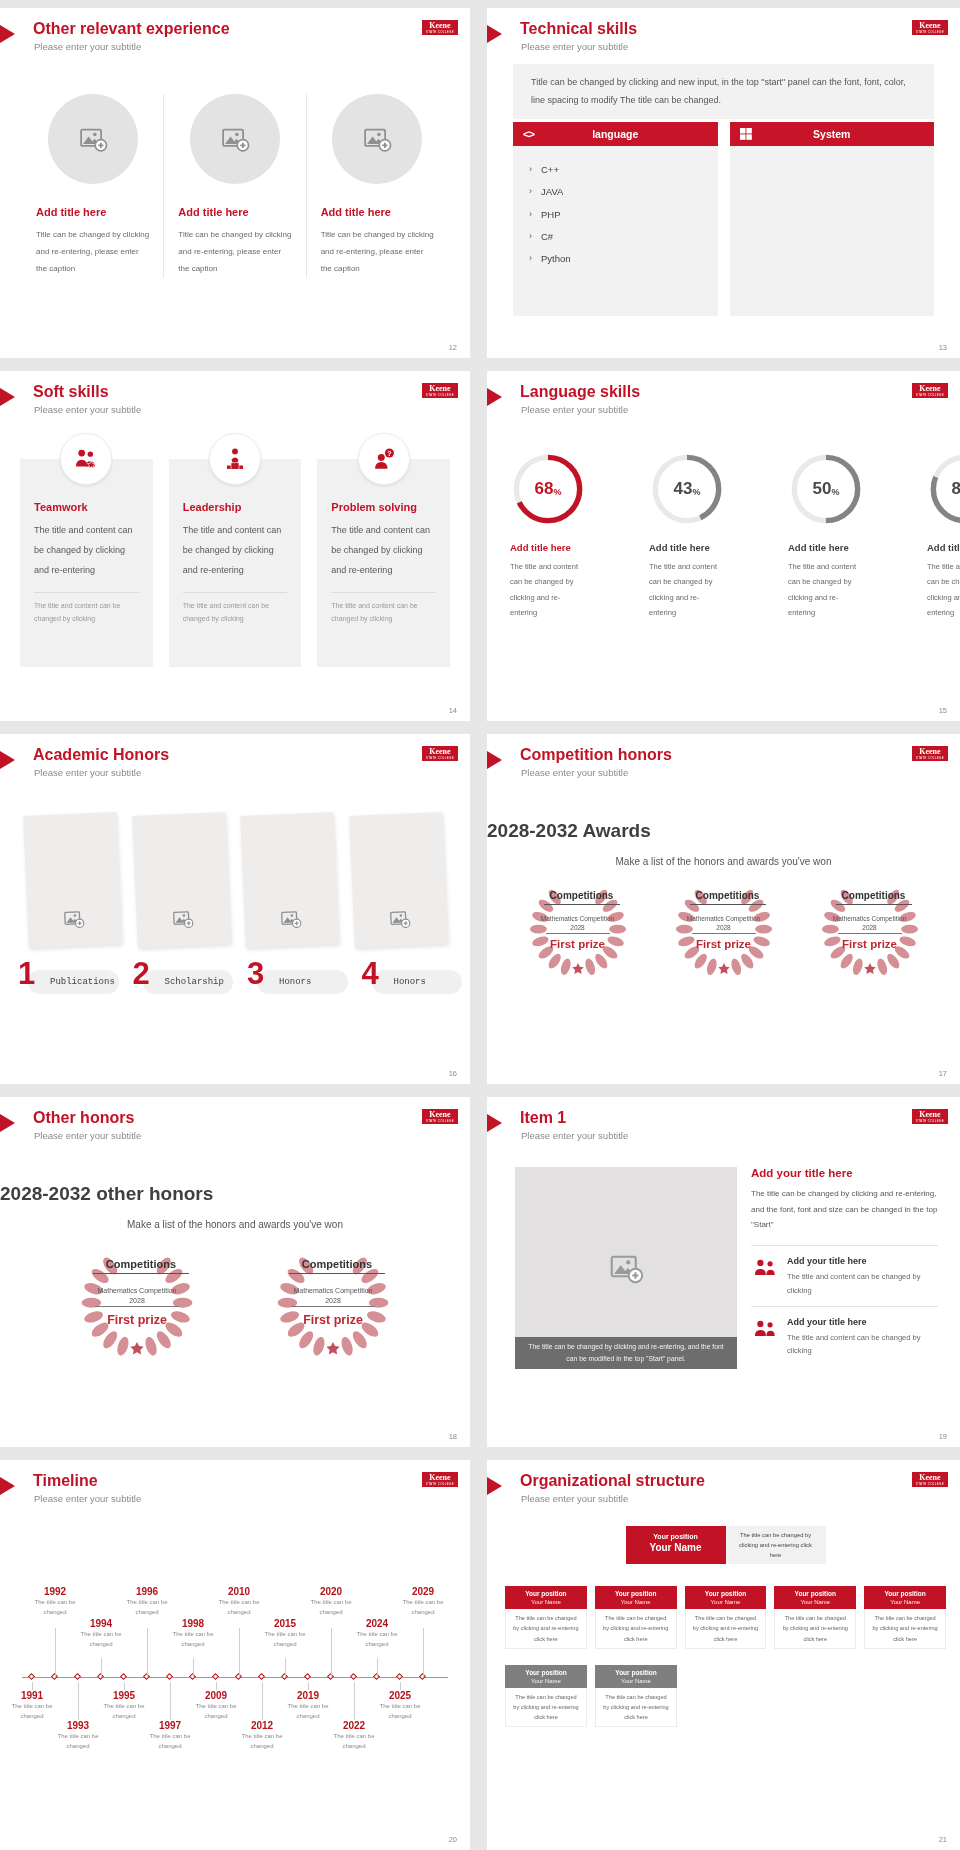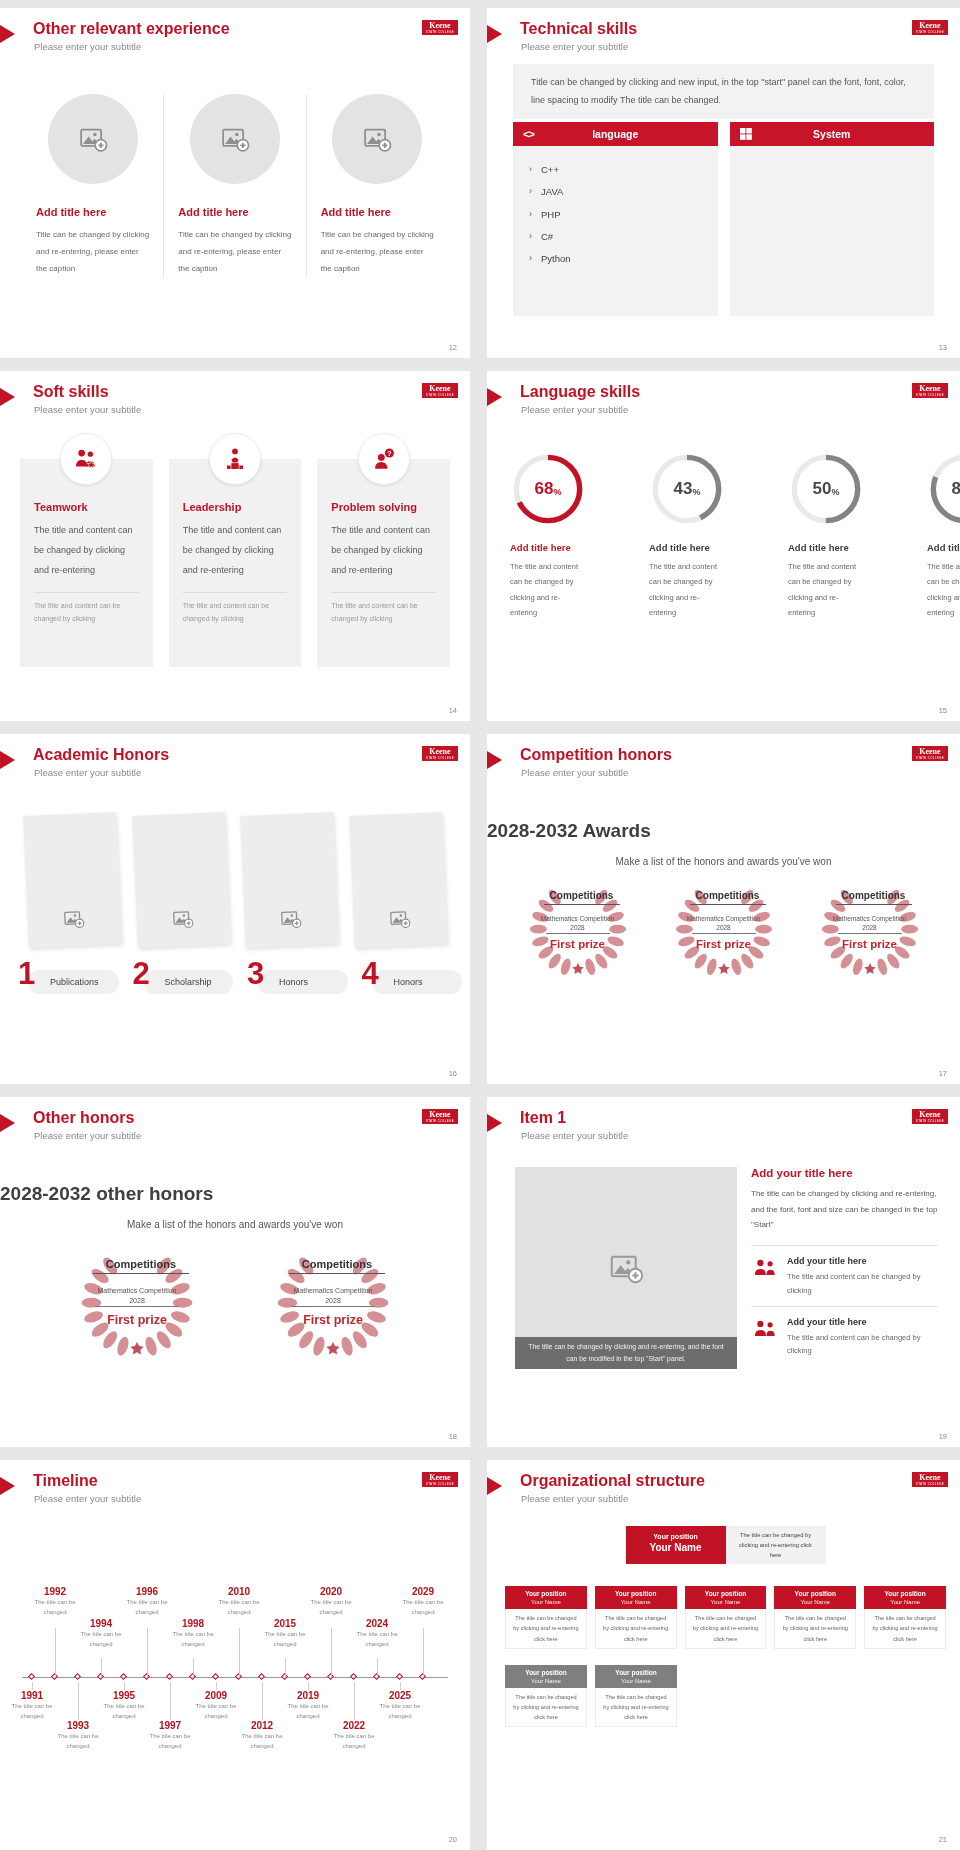--- a/index.html
+++ b/index.html
@@ -61,21 +61,21 @@
   .s15-g.accent .s15-h{color:#c11325;}
   .s15-t{font-size:7.5px;color:#6a6a6a;line-height:2.05;}
   
   .s16-row{position:absolute;top:80px;left:26px;right:26px;display:flex;gap:16px;height:132px;}
   .s16-photo{flex:1;background:#efecec;transform:rotate(-2.5deg);box-shadow:1px 2px 4px rgba(0,0,0,.12);
     display:flex;align-items:flex-end;justify-content:center;padding-bottom:16px;color:#8f8f8f;}
   .s16-pills{position:absolute;top:236px;left:16px;right:8px;display:flex;gap:12px;}
   .s16-pill{flex:1;position:relative;}
   .s16-num{position:absolute;left:2px;top:-14px;font-size:31px;font-weight:bold;color:#c11325;z-index:2;}
   .s16-pillbg{background:#f0f0f0;border-radius:12px;height:24px;margin-left:12px;display:flex;
-    align-items:center;padding-left:22px;font-size:9px;color:#3f3f3f;}
+    align-items:center;padding-left:22px;font-size:9px;color:#3f3f3f;font-family:Liberation Mono, monospace;}
   
   .hon-h1{position:absolute;top:86px;left:0;right:0;text-align:left;font-size:19px;font-weight:bold;color:#3f3f3f;}
   .hon-h2{position:absolute;top:122px;left:0;right:0;text-align:center;font-size:10px;color:#555;}
   .badge-row{position:absolute;top:146px;left:14px;right:14px;display:flex;justify-content:center;gap:14px;}
   .award{position:relative;width:132px;height:102px;}
   .award svg.wreath{position:absolute;inset:0;width:100%;height:100%;}
   .award-name{position:absolute;top:10px;left:32px;right:24px;text-align:center;font-weight:bold;
     font-size:10px;color:#333;border-bottom:1px solid #555;padding-bottom:3px;}
   .award-event{position:absolute;top:35px;left:16px;right:16px;text-align:center;font-size:6.5px;color:#555;}
   .award-year{position:absolute;top:44px;left:34px;right:34px;text-align:center;font-size:6.5px;color:#555;

